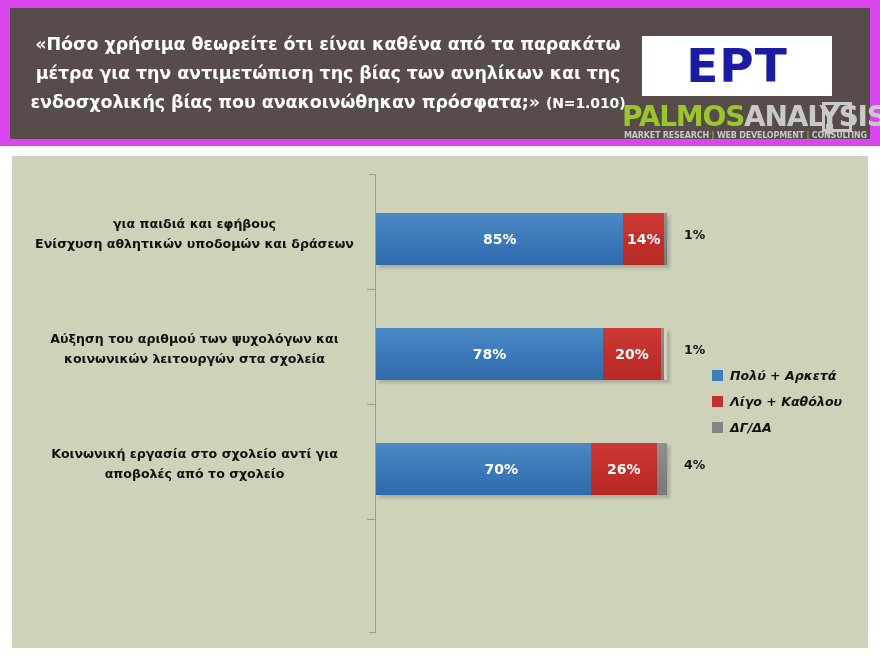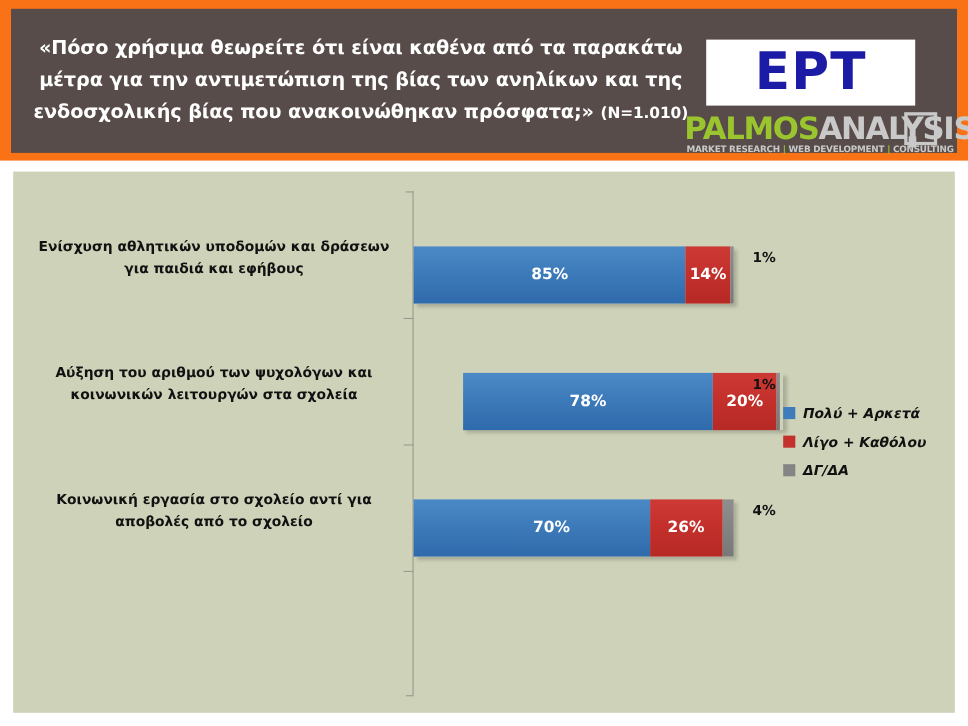--- a/index.html
+++ b/index.html
@@ -14,21 +14,21 @@
     overflow: hidden;
     position: relative;
   }
 
   
   .header-band {
     position: absolute;
     left: 0; top: 0;
     width: 880px;
     height: 146px;
-    background: #f97316;
+    background: #d946ef;
   }
   .header-inner {
     position: absolute;
     left: 10px; top: 8px;
     width: 860px;
     height: 131px;
     background: #574c49;
   }
   .header-title {
     position: absolute;
@@ -178,21 +178,21 @@
     color: #111111;
     font-size: 12.6px;
     font-weight: bold;
     line-height: 20px;
     top: 50%;
     transform: translateY(-50%);
   }
   .bar-wrap {
     position: absolute;
     left: 364px;
-    top: 20px;
+    top: 9px;
     height: 52px;
     display: flex;
     align-items: stretch;
     box-shadow: 3px 3px 3px rgba(90,90,80,0.30);
   }
   .seg {
     display: flex;
     align-items: center;
     justify-content: center;
     color: #ffffff;
@@ -291,37 +291,37 @@
 
   <div class="plot-axis"></div>
   <div class="axis-cap" style="top:18px;"></div>
   <div class="axis-cap" style="top:476px;"></div>
   <div class="tick" style="top:133px;"></div>
   <div class="tick" style="top:248px;"></div>
   <div class="tick" style="top:363px;"></div>
 
   <div class="row" style="top:48px;">
     <div class="row-label">
+      <div>για παιδιά και εφήβους</div>
       <div>Ενίσχυση αθλητικών υποδομών και δράσεων</div>
-      <div>για παιδιά και εφήβους</div>
     </div>
     <div class="bar-wrap" style="width:291px;">
       <div class="seg blue" style="width:85%;">85%</div>
       <div class="seg red" style="width:14%;">14%</div>
       <div class="seg gray" style="width:1%;"></div>
     </div>
     <div class="outside-label" style="left:672px;">1%</div>
   </div>
 
   <div class="row" style="top:163px;">
     <div class="row-label">
       <div>Αύξηση του αριθμού των ψυχολόγων και</div>
       <div>κοινωνικών λειτουργών στα σχολεία</div>
     </div>
-    <div class="bar-wrap" style="width:291px;margin-left:45px;">
+    <div class="bar-wrap" style="width:291px;">
       <div class="seg blue" style="width:78%;">78%</div>
       <div class="seg red" style="width:20%;">20%</div>
       <div class="seg gray" style="width:1%;"></div>
     </div>
     <div class="outside-label" style="left:672px;">1%</div>
   </div>
 
   <div class="row" style="top:278px;">
     <div class="row-label">
       <div>Κοινωνική εργασία στο σχολείο αντί για</div>

